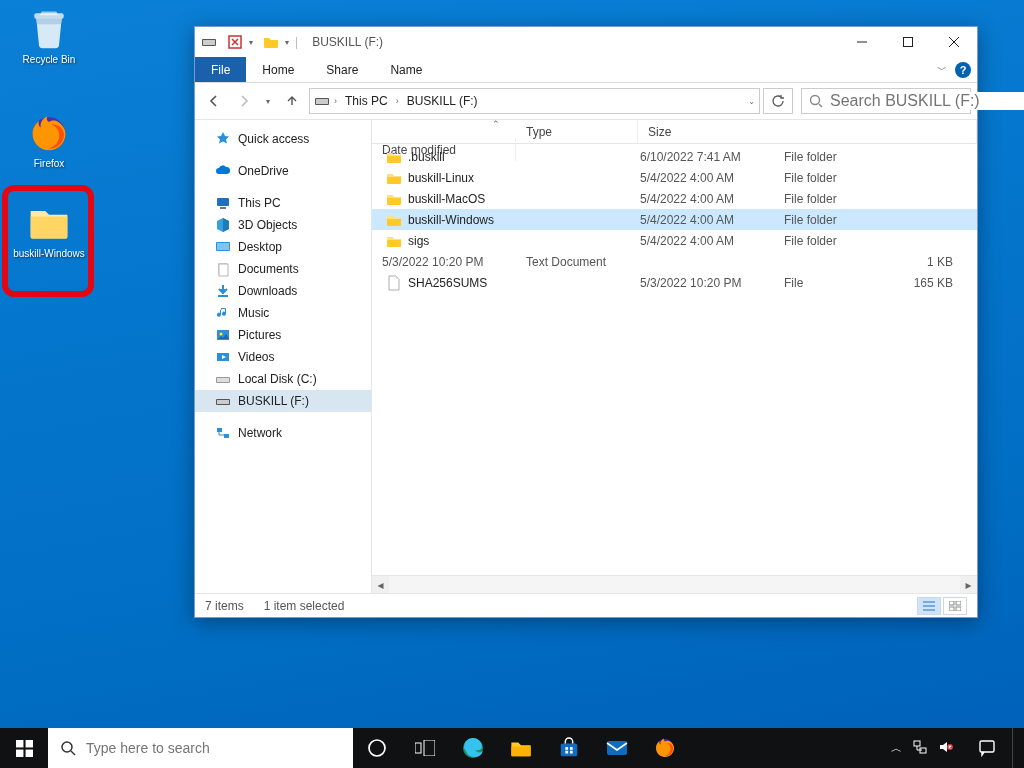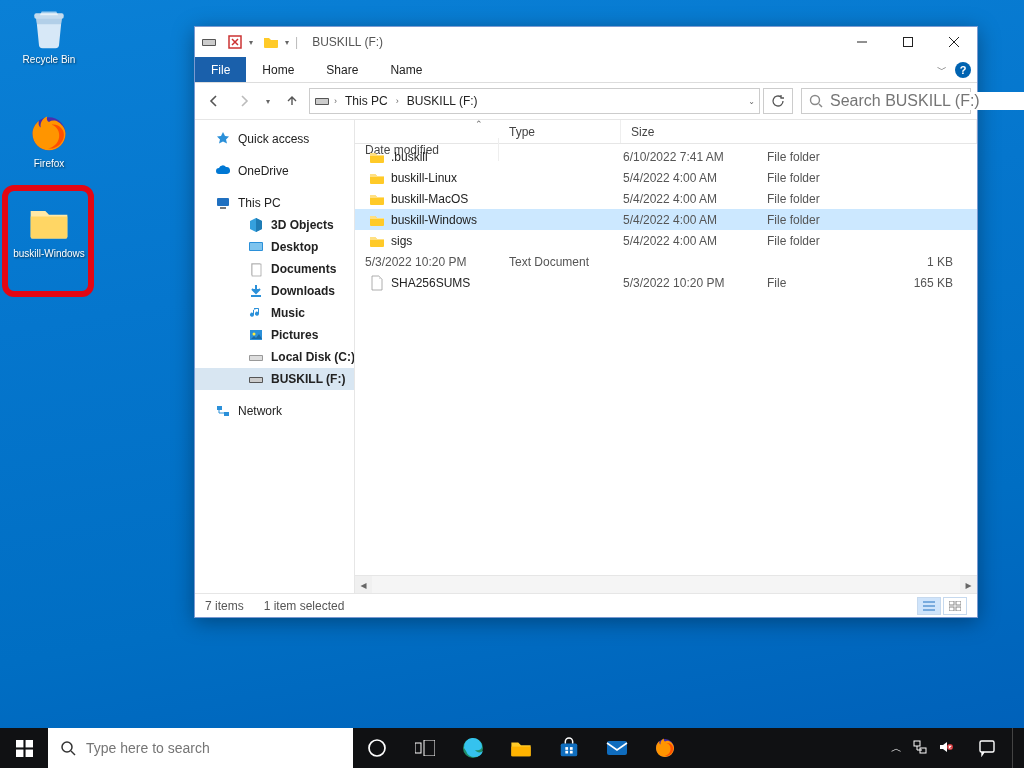--- a/index.html
+++ b/index.html
@@ -36,23 +36,23 @@
   .navbtn.disabled { color:#bbb; }
   .addr { flex:1; height:26px; border:1px solid #ccc; display:flex; align-items:center; padding:0 4px; gap:4px; }
   .crumb { padding: 2px 4px; color:#222; font-size:12px; display:flex; align-items:center; gap:2px;}
   .crumb-sep { color:#666; font-size:9px; }
   .refresh-wrap { width:30px; height:26px; border:1px solid #ccc; display:flex; align-items:center; justify-content:center; margin-left:-1px; }
   .searchbox { width:170px; height:26px; border:1px solid #ccc; display:flex; align-items:center; padding:0 6px; color:#777; gap:6px; margin-left:4px;}
   .searchbox input { border:none; outline:none; flex:1; font-size:16px; color:#555; }
 
   
   .body { flex:1; display:flex; border-top:1px solid #e6e6e6; min-height:0; }
-  .nav-pane { width:160px; border-right:1px solid #e6e6e6; padding:8px 0; overflow:hidden; }
+  .nav-pane { width:177px; border-right:1px solid #e6e6e6; padding:8px 0; overflow:hidden; }
   .nav-item { display:flex; align-items:center; gap:7px; padding:3px 6px 3px 20px; color:#222; height:22px; white-space:nowrap; }
-  .nav-item.sub { padding-left:53px;font-weight:bold; }
+  .nav-item.sub { padding-left:20px; }
   .nav-item.selected { background:#d8e6f2; }
   .nav-group-gap { height:10px; }
 
   .content { flex:1; display:flex; flex-direction:column; min-width:0; }
   .cols { display:flex; border-bottom:1px solid #e6e6e6; height:24px; align-items:center; color:#444; font-size:12px; }
   .col { padding:0 10px; border-right:1px solid #eee; height:100%; display:flex; align-items:center; }
   .col.name { width:258px; padding-left:18px;}
   .col.date { width:144px;margin-top:36px; }
   .col.type { width:122px; }
   .col.size { flex:1; }
@@ -316,20 +316,29 @@
               <rect x="2" y="3" width="12" height="10" fill="#2b90d9"></rect>
               <circle cx="6" cy="7" r="1.5" fill="#ffeb3b"></circle>
               <path d="M3 12l3-3 2 2 3-4 3 5z" fill="#1a6aa5"></path>
             </svg>
           </span>
           <span>Pictures</span>
         </div>
       <div class="nav-item sub">
           <span class="ico">
             <svg viewBox="0 0 16 16">
+              <rect x="2" y="4" width="12" height="8" fill="#2b90d9"></rect>
+              <path d="M7 6l4 2-4 2z" fill="#fff"></path>
+            </svg>
+          </span>
+          <span>Videos</span>
+        </div>
+      <div class="nav-item sub">
+          <span class="ico">
+            <svg viewBox="0 0 16 16">
               <rect x="1" y="6" width="14" height="6" rx="1" fill="#999"></rect>
               <rect x="2" y="7" width="12" height="4" fill="#ddd"></rect>
             </svg>
           </span>
           <span>Local Disk (C:)</span>
         </div>
       <div class="nav-item sub selected">
           <span class="ico">
             <svg viewBox="0 0 16 16">
               <rect x="1" y="6" width="14" height="6" rx="1" fill="#555"></rect>

